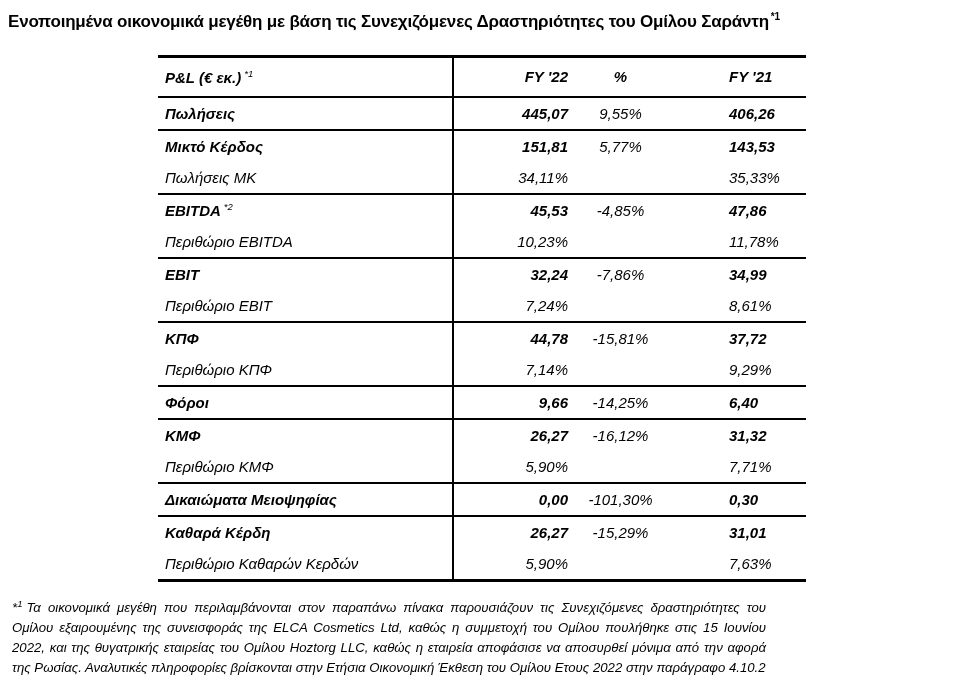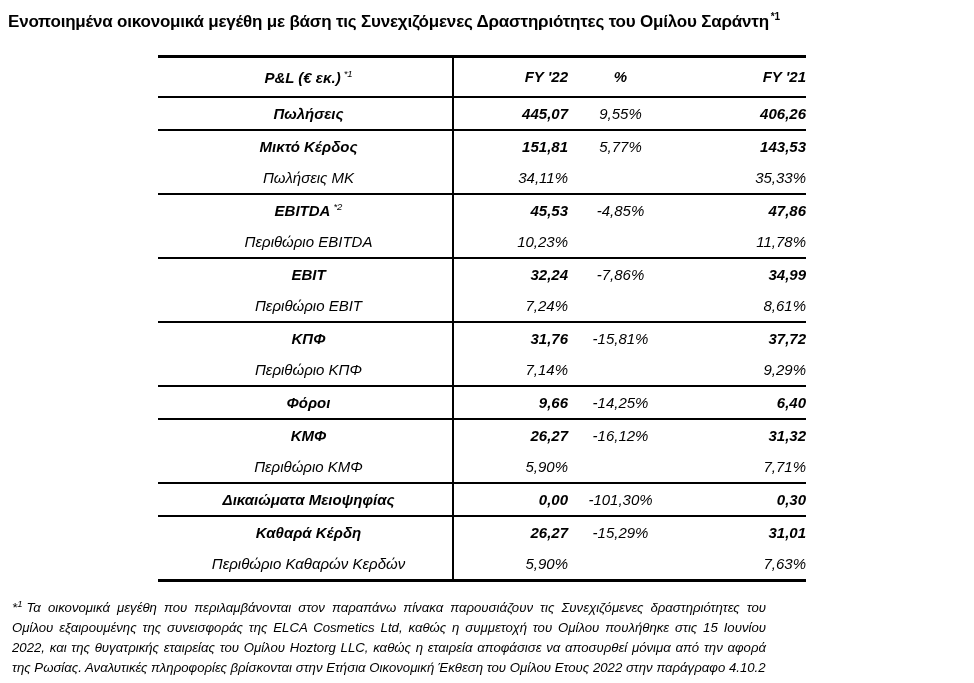--- a/index.html
+++ b/index.html
@@ -45,27 +45,27 @@
   .fin-table col.c3 { width: 105px; }
   .fin-table col.c4 { width: 133px; }
   .fin-table th, .fin-table td {
     padding: 0;
     vertical-align: middle;
     font-weight: normal;
   }
   .fin-table thead th { height: 38px; }
   .fin-table tbody td { height: 31px; font-style: italic; }
   .fin-table .col-label {
-    text-align: center;
+    text-align: left;
     padding-left: 7px;
     border-right: 2px solid #000;
   }
   .fin-table .col-fy22 { text-align: right; }
   .fin-table .col-pct  { text-align: center; }
-  .fin-table .col-fy21 { text-align: right; padding-left: 56px; }
+  .fin-table .col-fy21 { text-align: left; padding-left: 56px; }
   .fin-table thead th {
     font-weight: bold;
     font-style: italic;
   }
   .fin-table thead th sup {
     font-size: 9.5px;
     font-style: italic;
     margin-left: 2px;
   }
   .fin-table tr.sec td { border-top: 2px solid #000; }
@@ -148,21 +148,21 @@
       <td class="col-fy21">34,99</td>
     </tr>
         <tr>
       <td class="col-label"><span>Περιθώριο EBIT</span></td>
       <td class="col-fy22">7,24%</td>
       <td class="col-pct"></td>
       <td class="col-fy21">8,61%</td>
     </tr>
         <tr class="sec bold">
       <td class="col-label"><span>ΚΠΦ</span></td>
-      <td class="col-fy22">31,76</td>
+      <td class="col-fy22">44,78</td>
       <td class="col-pct">-15,81%</td>
       <td class="col-fy21">37,72</td>
     </tr>
         <tr>
       <td class="col-label"><span>Περιθώριο ΚΠΦ</span></td>
       <td class="col-fy22">7,14%</td>
       <td class="col-pct"></td>
       <td class="col-fy21">9,29%</td>
     </tr>
         <tr class="sec bold">

